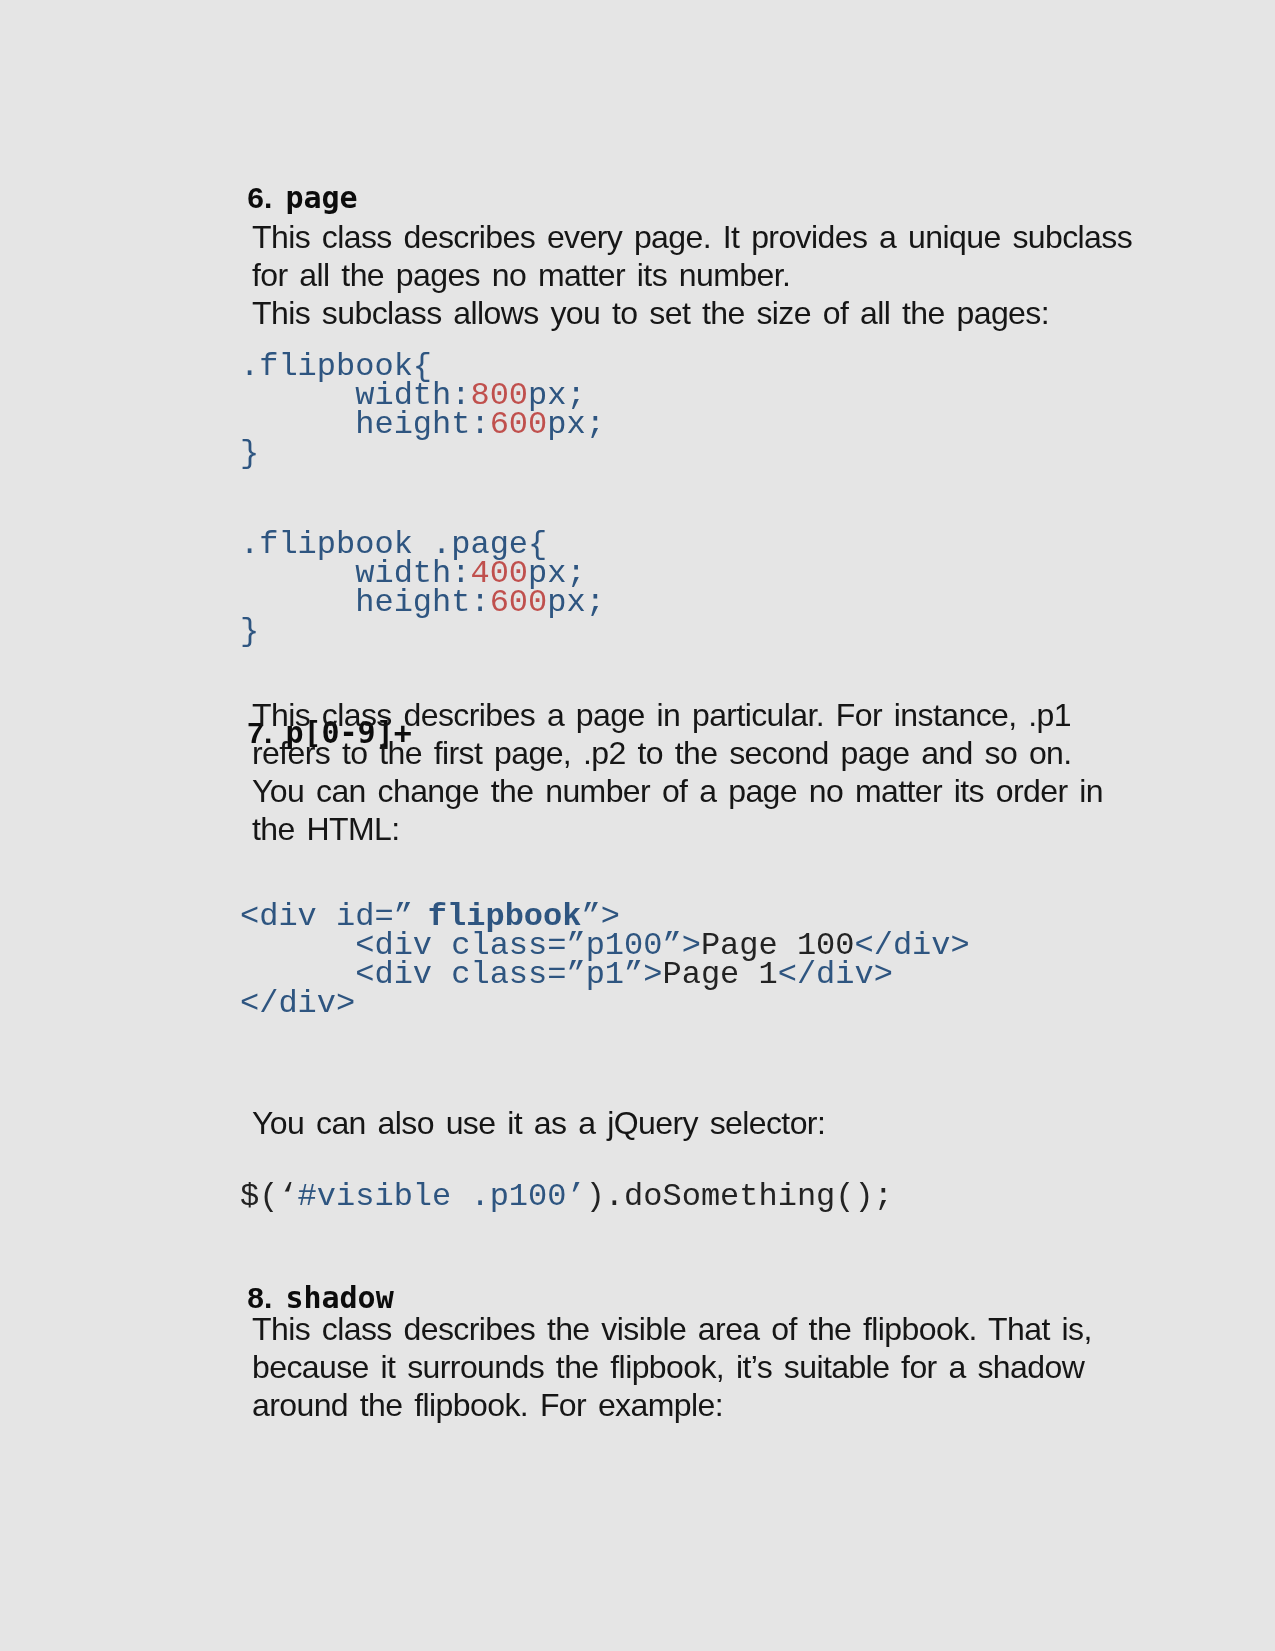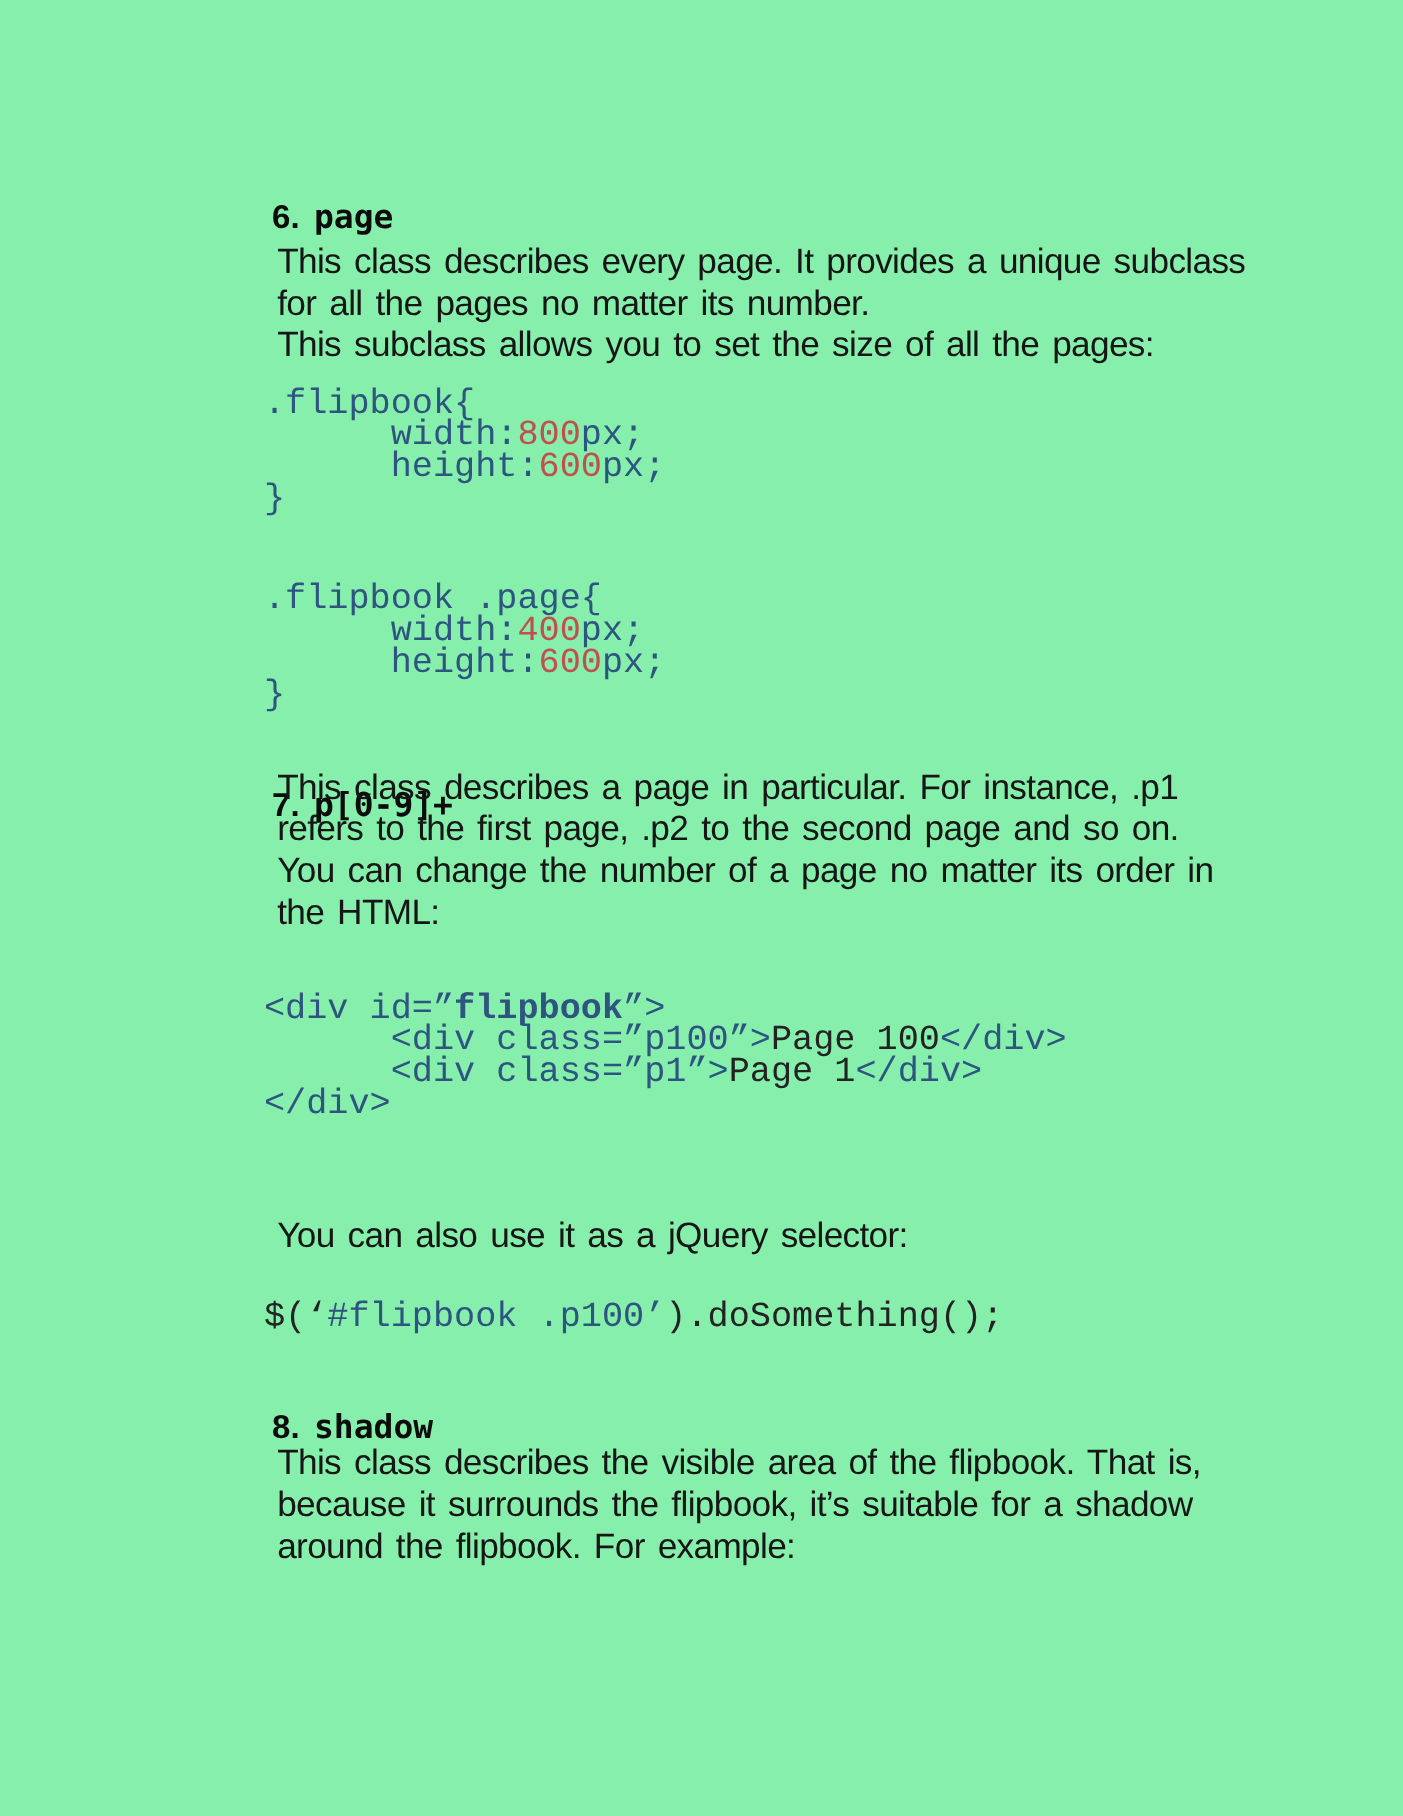--- a/index.html
+++ b/index.html
@@ -1,20 +1,20 @@
 <!DOCTYPE html>
 <html style="--code-blue: #2E5580; --code-red: #C0504D; --code-dark: #232323; --body-text: #161616;"><head>
 <meta charset="utf-8">
 <style>
   html, body { margin: 0; padding: 0; background: #ffffff; }
   .page {
     position: relative;
     width: 1275px;
     height: 1651px;
-    background: #86efac;
+    background: #e5e5e5;
     font-family: "Liberation Sans", sans-serif;
     overflow: hidden;
   }
   .heading {
     position: absolute;
     font-weight: bold;
     font-size: 30px;
     color: #0c0c0c;
     white-space: pre;
   }
@@ -36,21 +36,21 @@
   }
   .code {
     position: absolute;
     font-family: "Liberation Mono", monospace;
     font-size: 32px;
     line-height: 29px;
     white-space: pre;
   }
   .code-line { white-space: pre; }
   .tok-b  { color: var(--code-blue, #2E5580); }
-  .tok-bb { color: var(--code-blue, #2E5580); font-weight: bold; }
+  .tok-bb { color: var(--code-blue, #2E5580); font-weight: bold; margin-left: 15px; }
   .tok-n  { color: var(--code-red, #C0504D); }
   .tok-d  { color: var(--code-dark, #232323); margin-top: 40px; }
 </style>
 </head>
 <body>
 
 <div class="page">
 
   <div class="heading" style="left:214px; top:146px;">
     <span class="hnum">6.</span><span class="hname">page</span>
@@ -70,21 +70,21 @@
 
   <div class="para" style="left:252px; top:696px;">This class describes a page in particular. For instance, .p1
 refers to the first page, .p2 to the second page and so on.
 You can change the number of a page no matter its order in
 the HTML:</div>
 
   <div class="code" style="left:240px; top:902px;"><div class="code-line"><span class="tok-b">&lt;div id=”</span><span class="tok-bb">flipbook</span><span class="tok-b">”&gt;</span></div><div class="code-line"><span class="tok-b">      &lt;div class=”p100”&gt;</span><span class="tok-d">Page 100</span><span class="tok-b">&lt;/div&gt;</span></div><div class="code-line"><span class="tok-b">      &lt;div class=”p1”&gt;</span><span class="tok-d">Page 1</span><span class="tok-b">&lt;/div&gt;</span></div><div class="code-line"><span class="tok-b">&lt;/div&gt;</span></div></div>
 
   <div class="para" style="left:252px; top:1104px;">You can also use it as a jQuery selector:</div>
 
-  <div class="code" style="left:240px; top:1182px;"><div class="code-line"><span class="tok-d">$(‘</span><span class="tok-b">#flipbook .p100’</span><span class="tok-d">).doSomething();</span></div></div>
+  <div class="code" style="left:240px; top:1182px;"><div class="code-line"><span class="tok-d">$(‘</span><span class="tok-b">#visible .p100’</span><span class="tok-d">).doSomething();</span></div></div>
 
   <div class="heading" style="left:214px; top:1246px;">
     <span class="hnum">8.</span><span class="hname">shadow</span>
   </div>
 
   <div class="para" style="left:252px; top:1310px;">This class describes the visible area of the flipbook. That is,
 because it surrounds the flipbook, it’s suitable for a shadow
 around the flipbook. For example:</div>
 
 </div>

